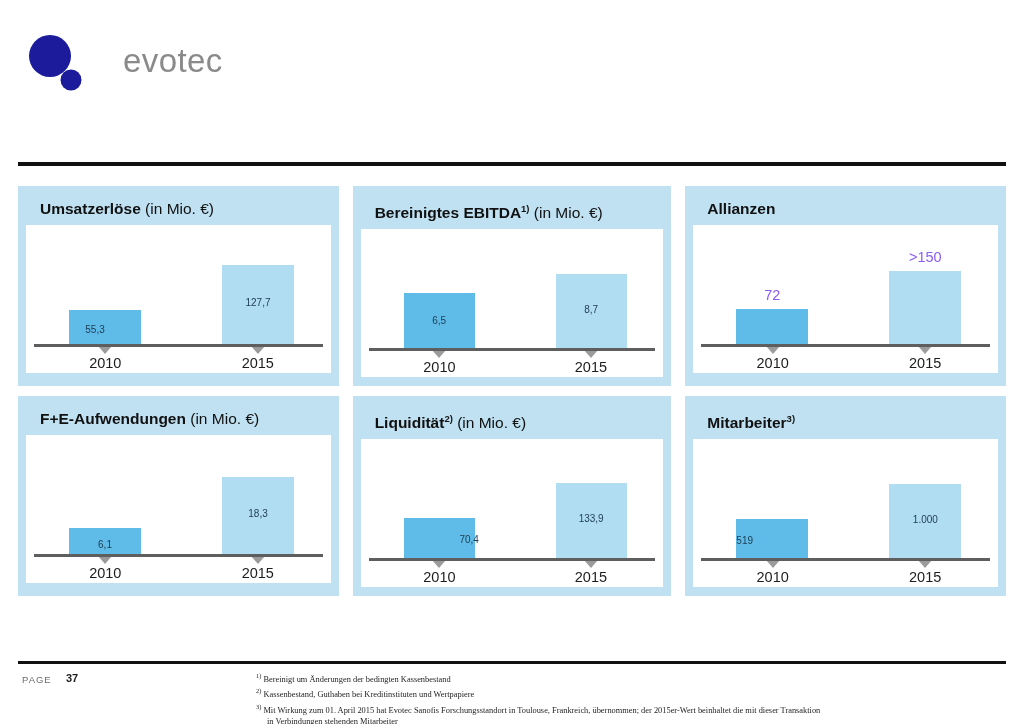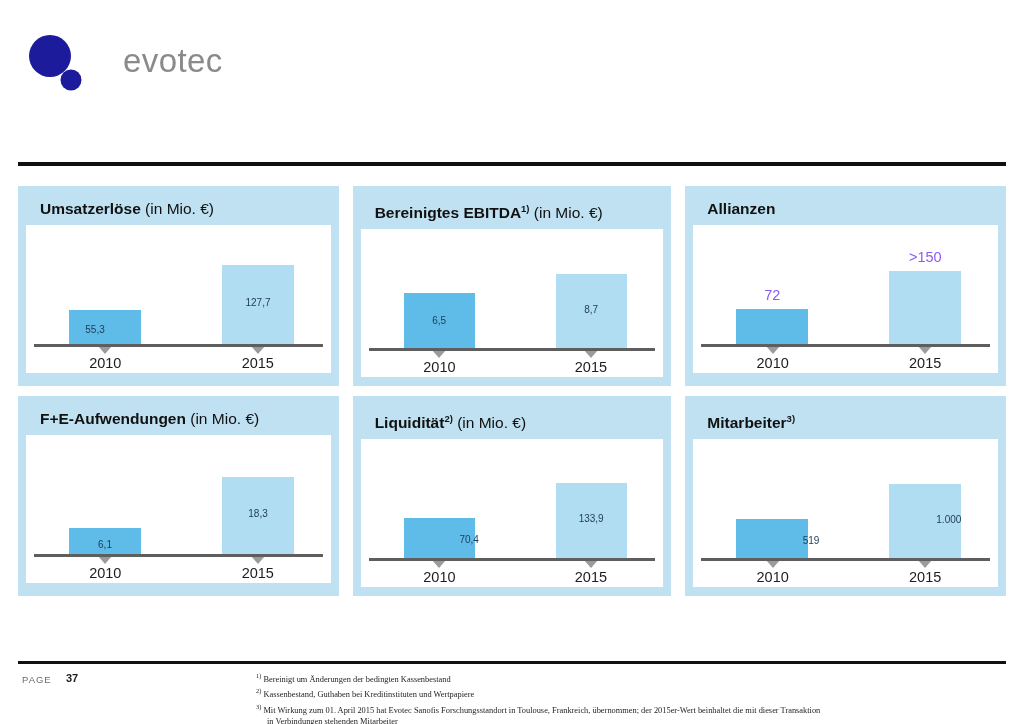--- a/index.html
+++ b/index.html
@@ -195,25 +195,25 @@
           <div class="bar-value" style="position: absolute; left: 195px; width: 71px; text-align: center; top: 74px;">133,9</div>
           <div class="tick" style="left: 223.28px; top: 121px;"></div>
           <div class="tick-label" style="left: 190.28px; width: 80px; top: 130px;">2015</div>
           <div class="axis" style="top: 119px;"></div>
         </div>
       </div>
     <div class="card w-last">
         <div class="card-title"><span>Mitarbeiter</span><sup>3)</sup></div>
         <div class="plot" style="height: 148px;">
           <div class="bar dark" style="left: 43px; width: 72px; height: 39px; bottom: 29px;"></div>
-          <div class="bar-value" style="position: absolute; left: 43px; width: 72px; text-align: right; top: 95.6px; padding-left: 11px;">519</div>
+          <div class="bar-value" style="position: absolute; left: 43px; width: 72px; text-align: left; top: 95.6px;">519</div>
           <div class="tick" style="left: 72.3px; top: 121px;"></div>
           <div class="tick-label" style="left: 39.3px; width: 80px; top: 130px;">2010</div>
           <div class="bar light" style="left: 196px; width: 72px; height: 74px; bottom: 29px;"></div>
-          <div class="bar-value" style="position: absolute; left: 196px; width: 72px; text-align: right; top: 74.6px;">1.000</div>
+          <div class="bar-value" style="position: absolute; left: 196px; width: 72px; text-align: center; top: 74.6px;">1.000</div>
           <div class="tick" style="left: 224.8px; top: 121px;"></div>
           <div class="tick-label" style="left: 191.8px; width: 80px; top: 130px;">2015</div>
           <div class="axis" style="top: 119px;"></div>
         </div>
       </div>
   </div>
 </div>
 
 <div id="footer-rule"></div>
 <div id="page-label">PAGE</div>

